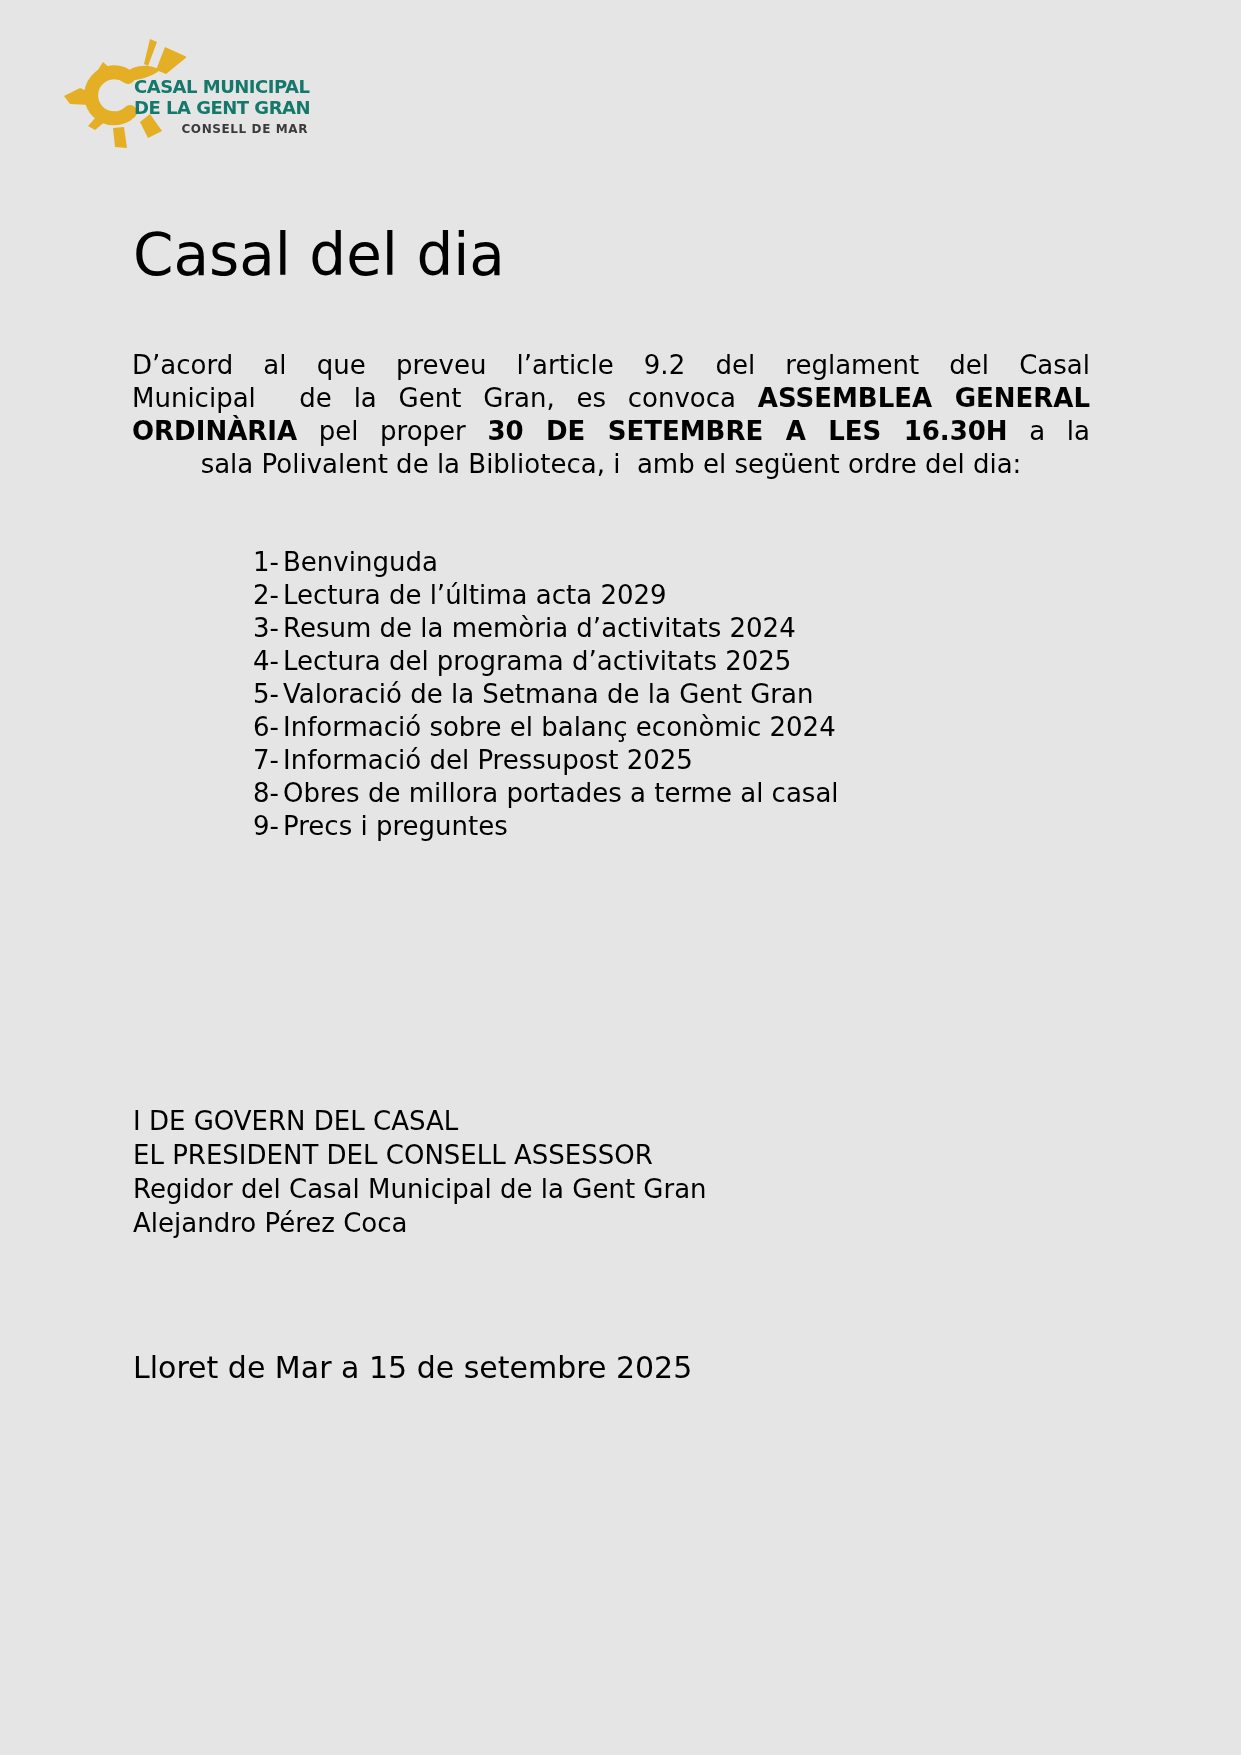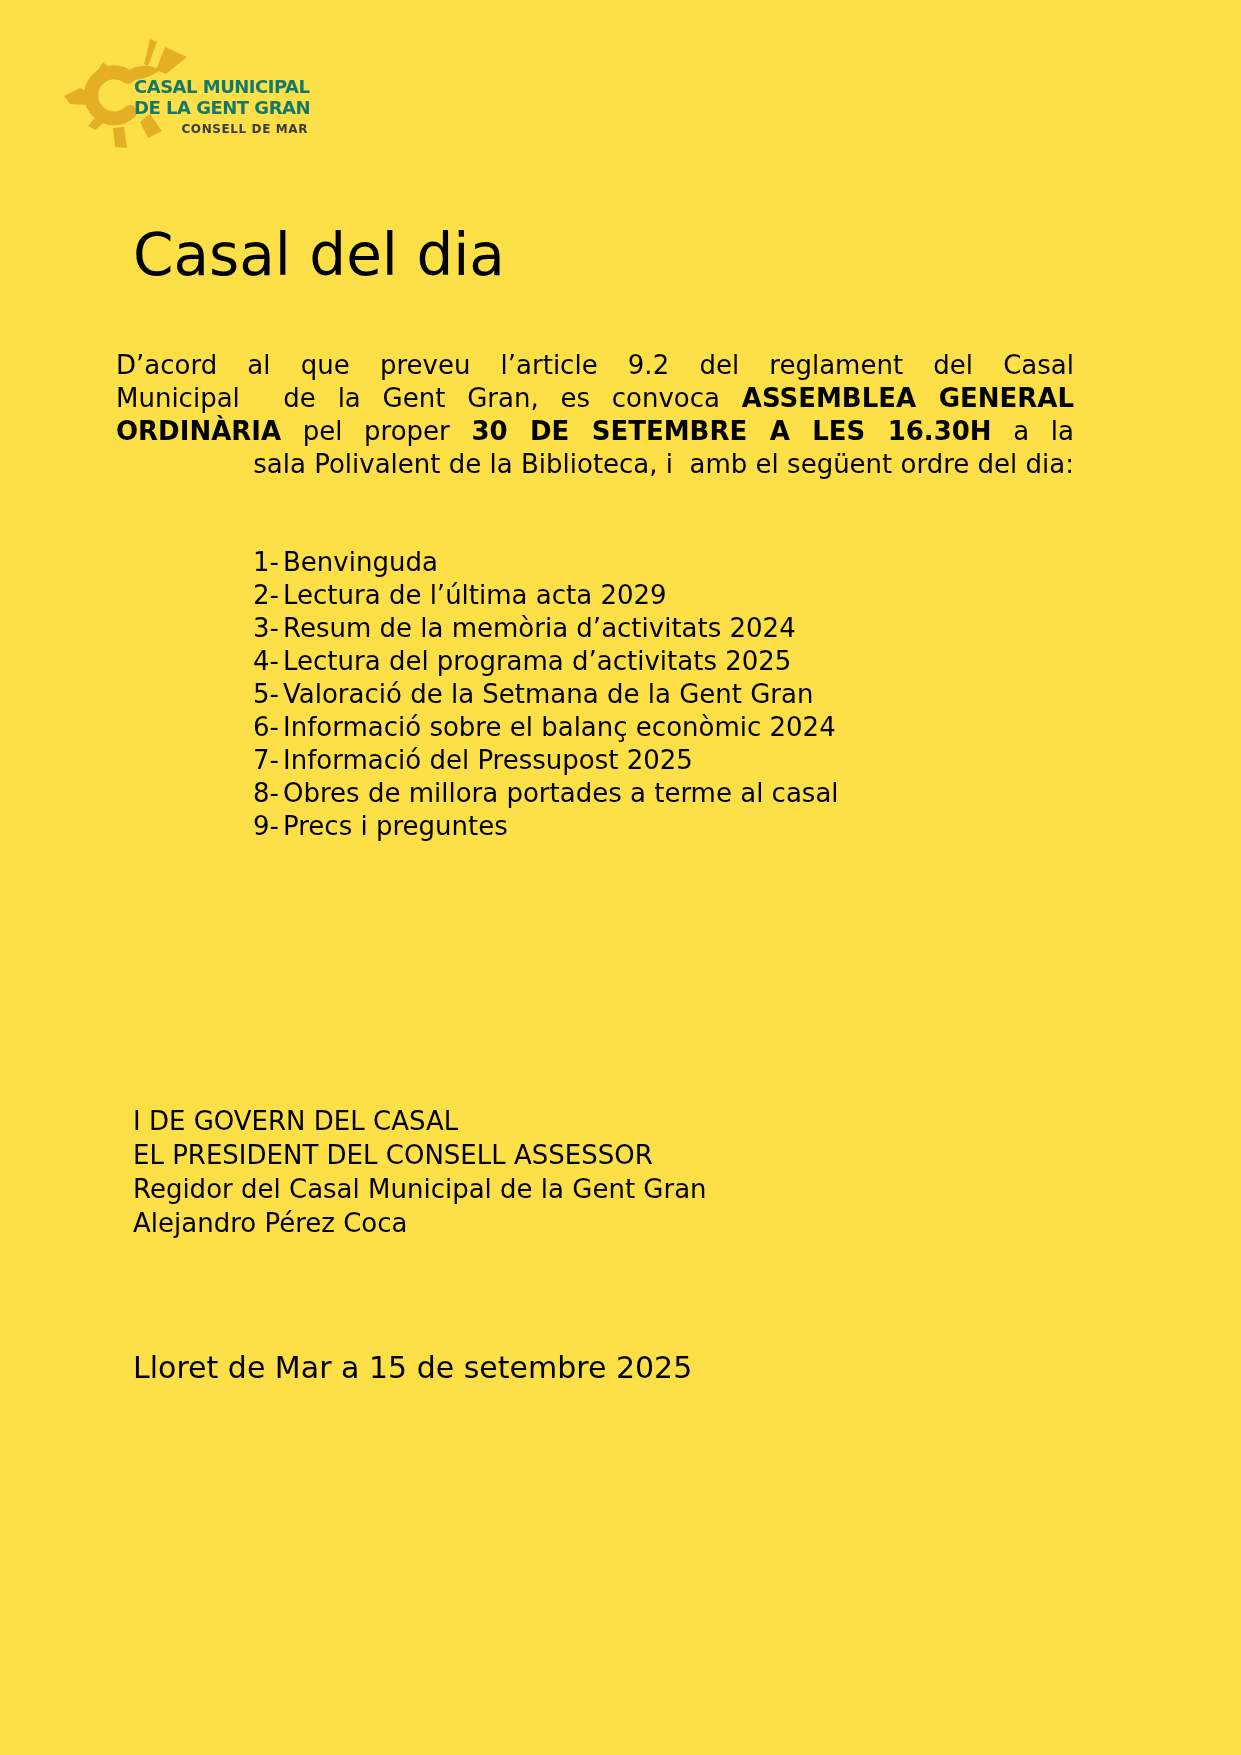--- a/index.html
+++ b/index.html
@@ -1,19 +1,19 @@
 <!DOCTYPE html>
 <html><head>
 <meta charset="utf-8">
 <style>
   html,body{margin:0;padding:0;background:#888;}
   .page{
     position:relative;
     width:1241px;height:1755px;
-    background:#fde047;
+    background:#e5e5e5;
     margin:0 auto;
     font-family:"DejaVu Sans", sans-serif;
     color:#000;
     overflow:hidden;
   }
 
   
   .logo{position:absolute;left:56px;top:30px;width:260px;height:120px;}
   .logo svg{position:absolute;left:0;top:0;}
   .logo-text{position:absolute;left:78px;top:46px;width:174px;z-index:2;}
@@ -28,24 +28,24 @@
   }
 
   
   .doc-title{
     position:absolute;left:133px;top:222px;
     font-size:58px;line-height:1.15;font-weight:400;margin:0;
     letter-spacing:0;
   }
 
   
-  .intro{position:absolute;left:116px;top:349px;width:958px;font-size:26px;line-height:33px;}
+  .intro{position:absolute;left:132px;top:349px;width:958px;font-size:26px;line-height:33px;}
   .intro-line{width:958px;}
   .jl{text-align:justify;text-align-last:justify;}
-  .ll{text-align:right;}
+  .ll{text-align:center;}
   .b{font-weight:bold;}
   .bu{
     font-weight:bold;
     text-decoration-thickness:2.5px;
     text-underline-offset:4px;
     margin-top:17px;
   }
 
   
   .agenda{position:absolute;left:253px;top:546px;font-size:26px;line-height:33px;}

